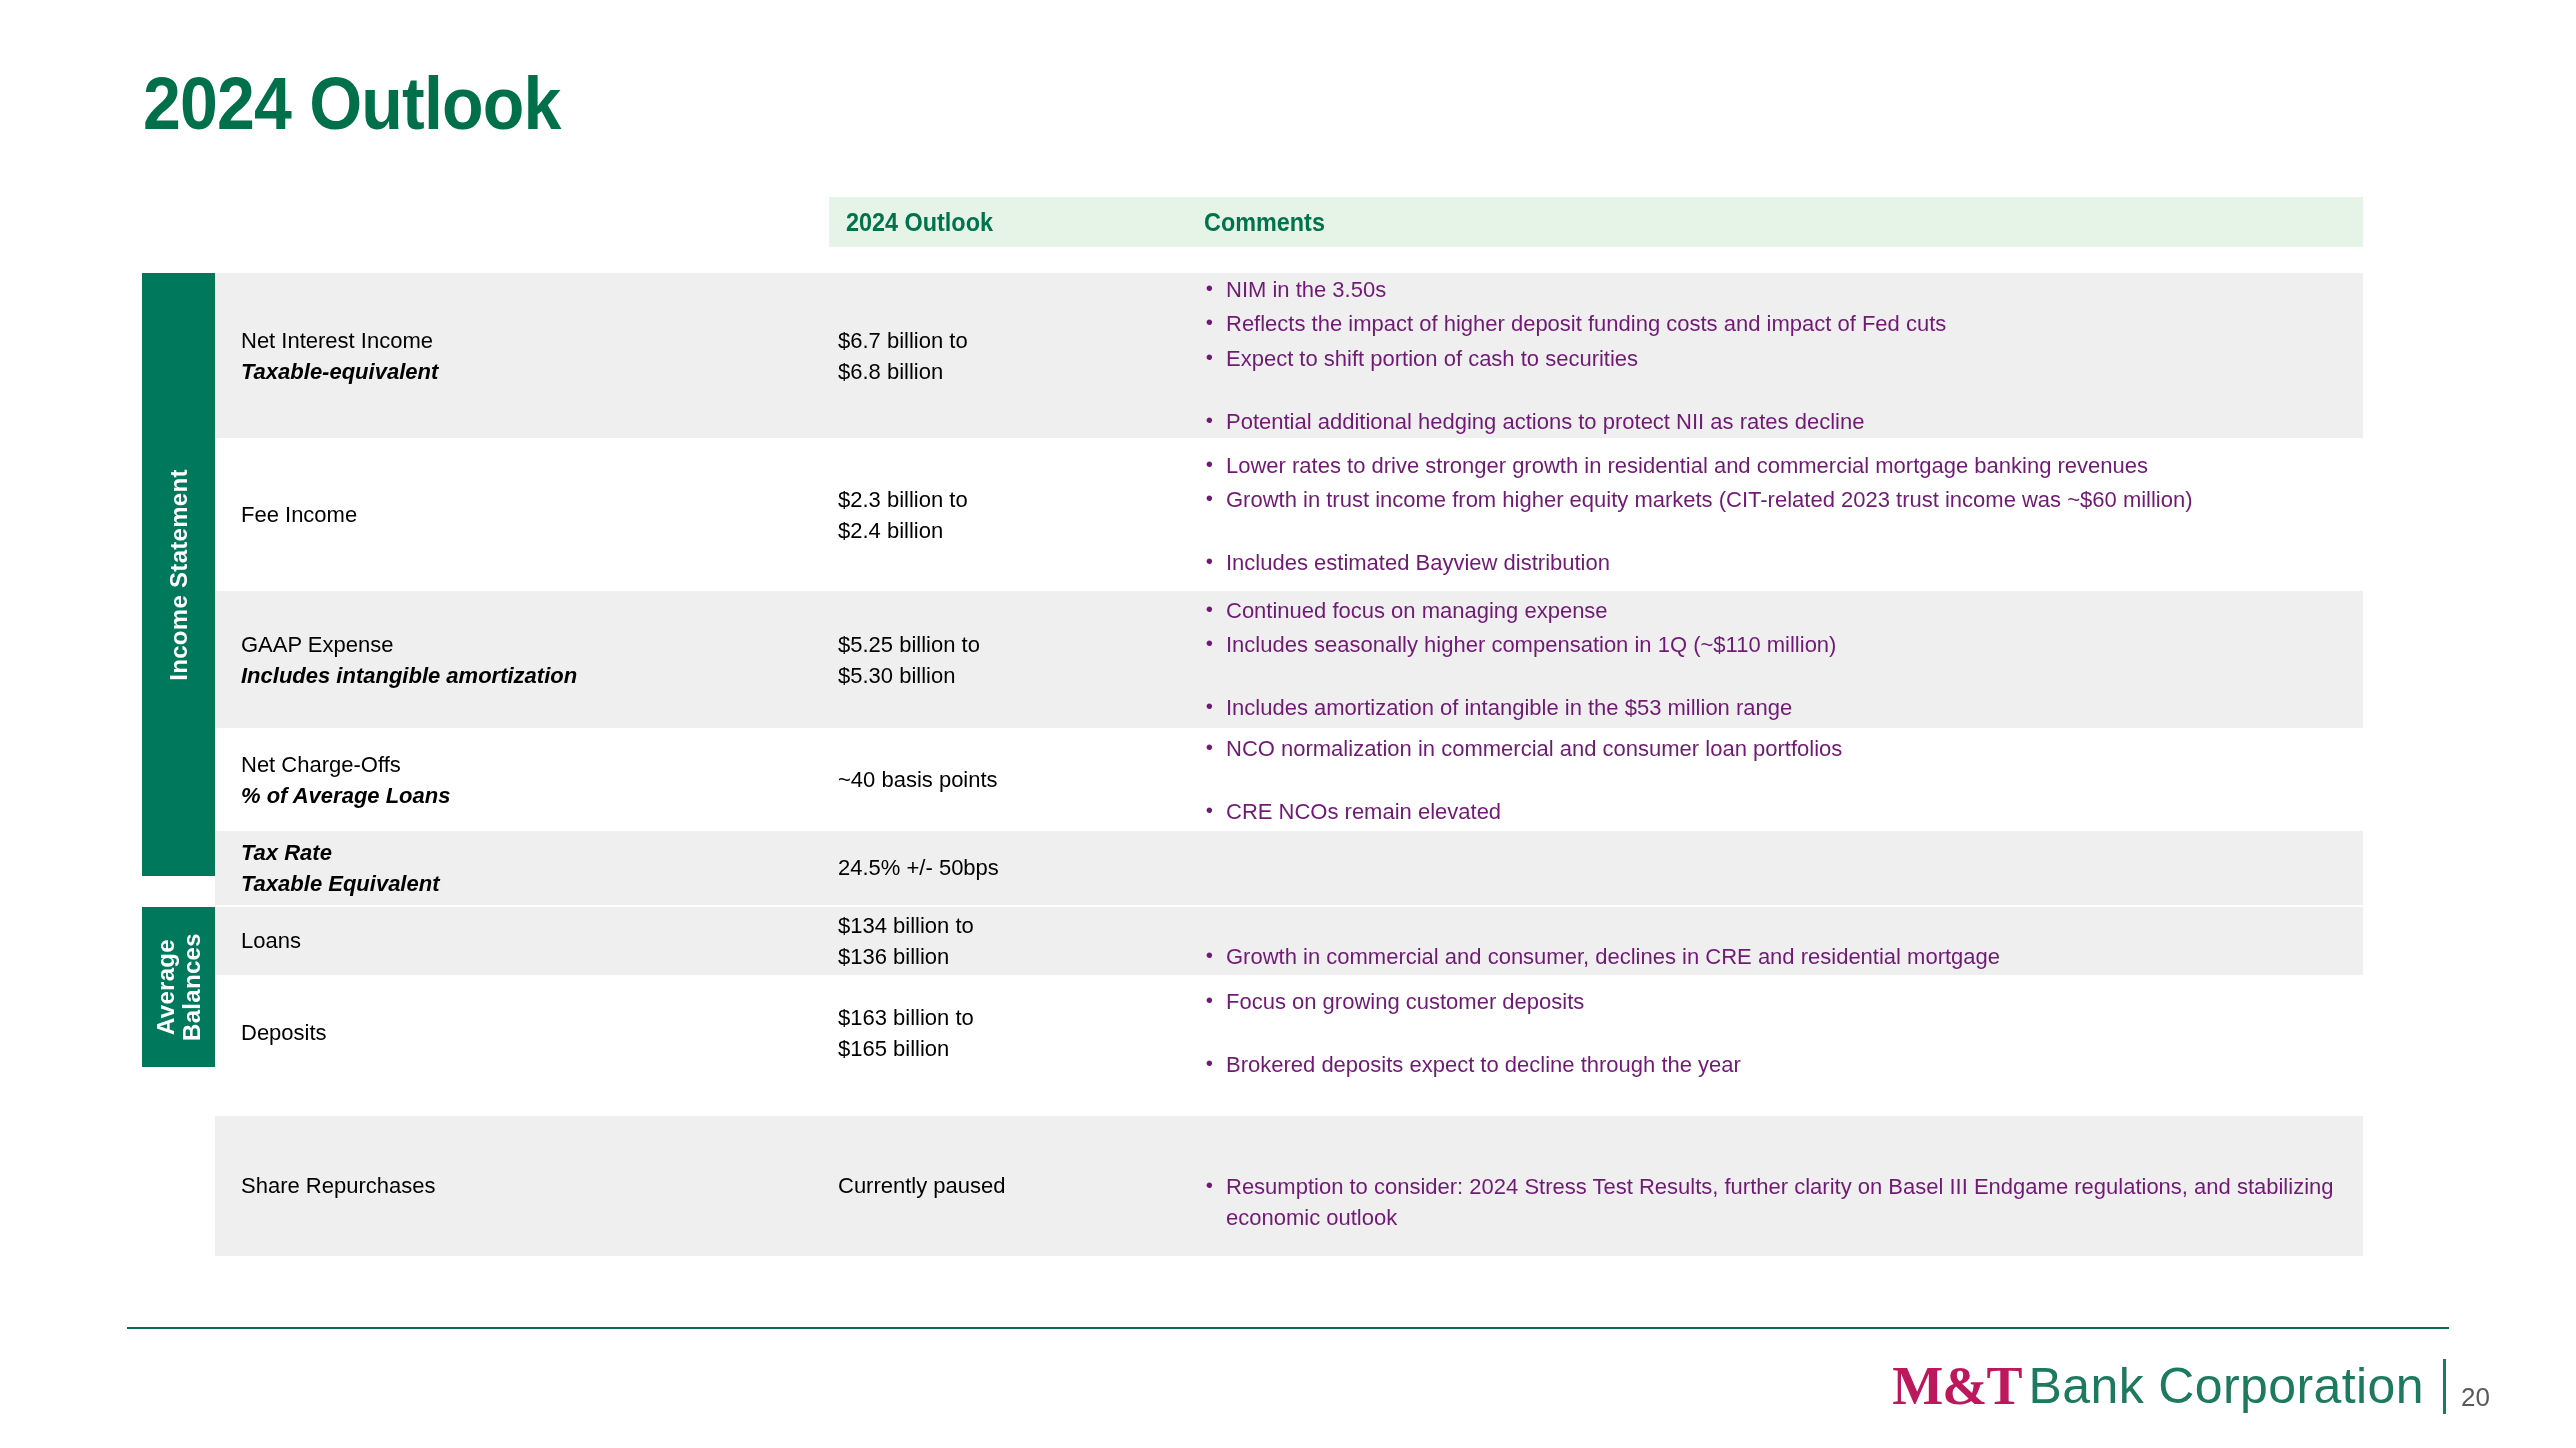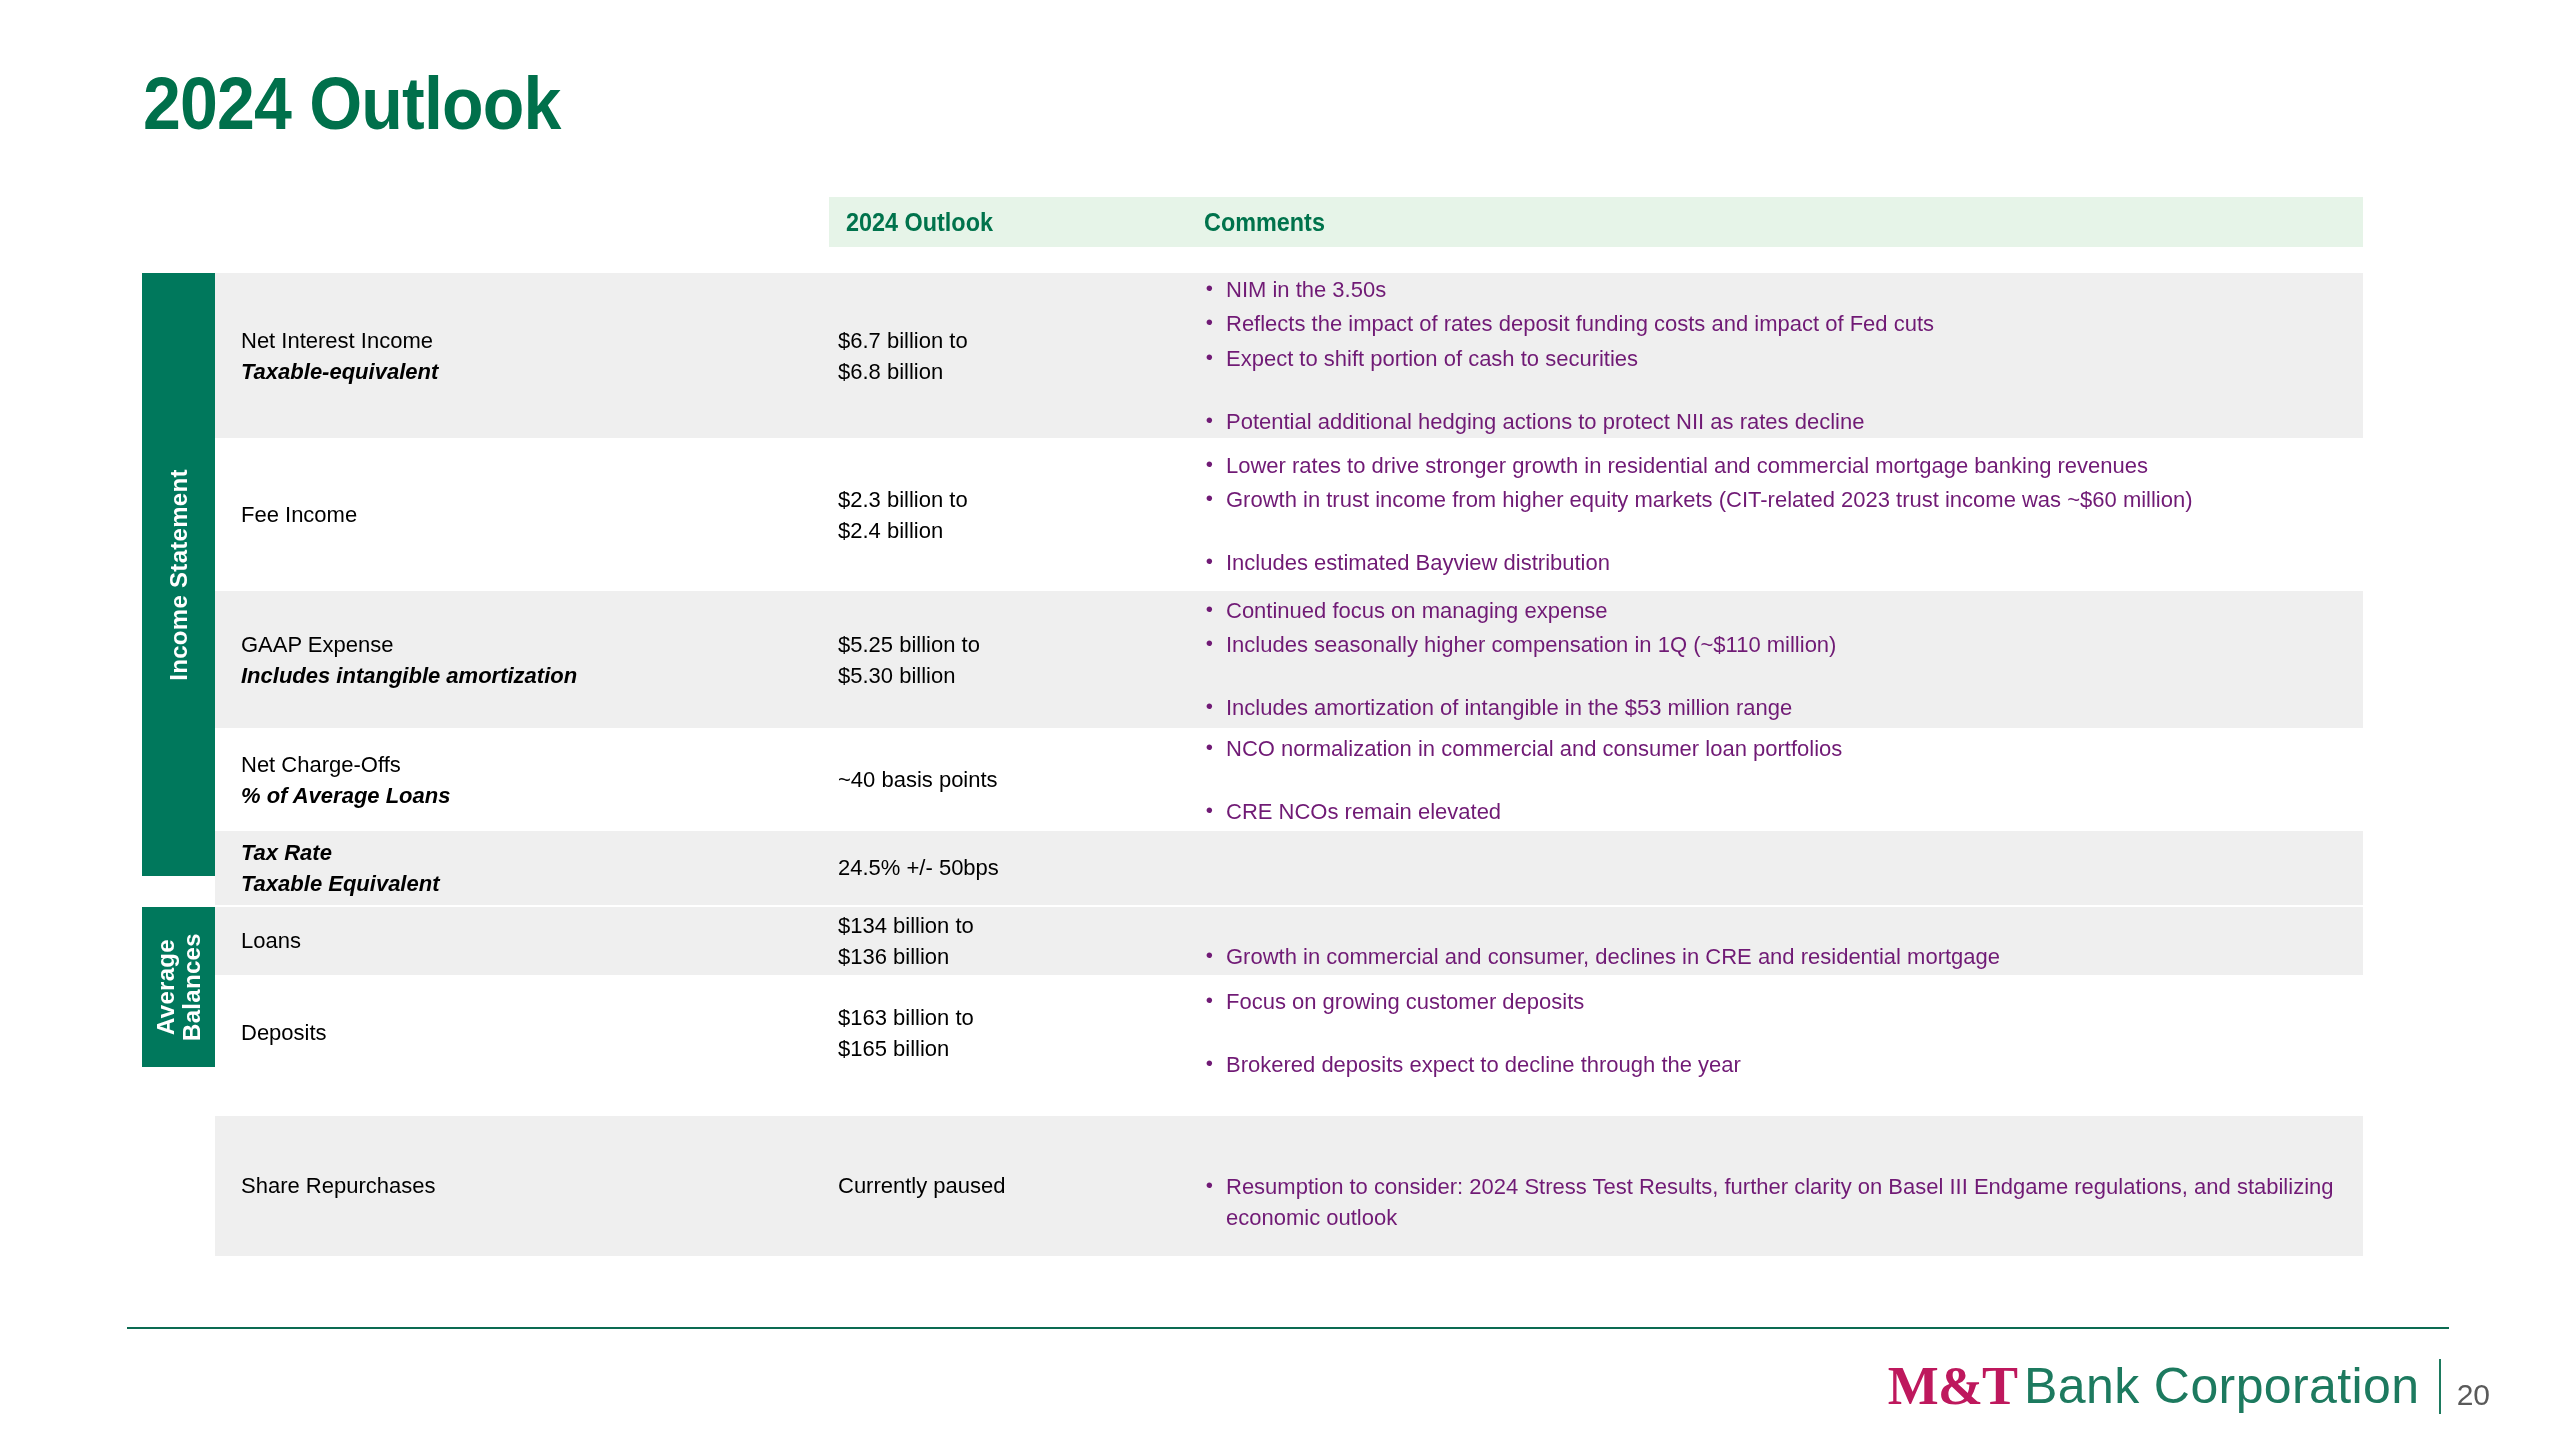--- a/index.html
+++ b/index.html
@@ -187,21 +187,21 @@
     margin-left: 6.9px;
     letter-spacing: 0.4px;
   }
   .brand .divider {
     width: 2.6px;
     height: 55px;
     background: #1d7a5f;
     margin: 0 15.5px 0 19px;
   }
   .brand .pageno {
-    font-size: 30px;
+    font-size: 26px;
     color: #5a5a5a;
     line-height: 1;
     align-self: flex-end;
     padding-bottom: 5.2px;
   }
 </style>
 </head>
 <body>
 
 <div class="slide">
@@ -233,21 +233,21 @@
             <span class="l1">Net Interest Income</span>
             <span class="l2">Taxable-equivalent</span>
           </div>
           <div class="row-outlook">
             <span>$6.7 billion to</span>
             <span>$6.8 billion</span>
           </div>
           <div class="row-comments">
             <ul>
               <li>NIM in the 3.50s</li>
-              <li>Reflects the impact of rates deposit funding costs and impact of Fed cuts</li>
+              <li>Reflects the impact of higher deposit funding costs and impact of Fed cuts</li>
               <li>Expect to shift portion of cash to securities</li>
               <li>Potential additional hedging actions to protect NII as rates decline</li>
             </ul>
           </div>
         </div>
         <div class="row plain" style="top: 438px; height: 153px;">
           <div class="row-label">
             <span class="l1">Fee Income</span>
           </div>
           <div class="row-outlook">

